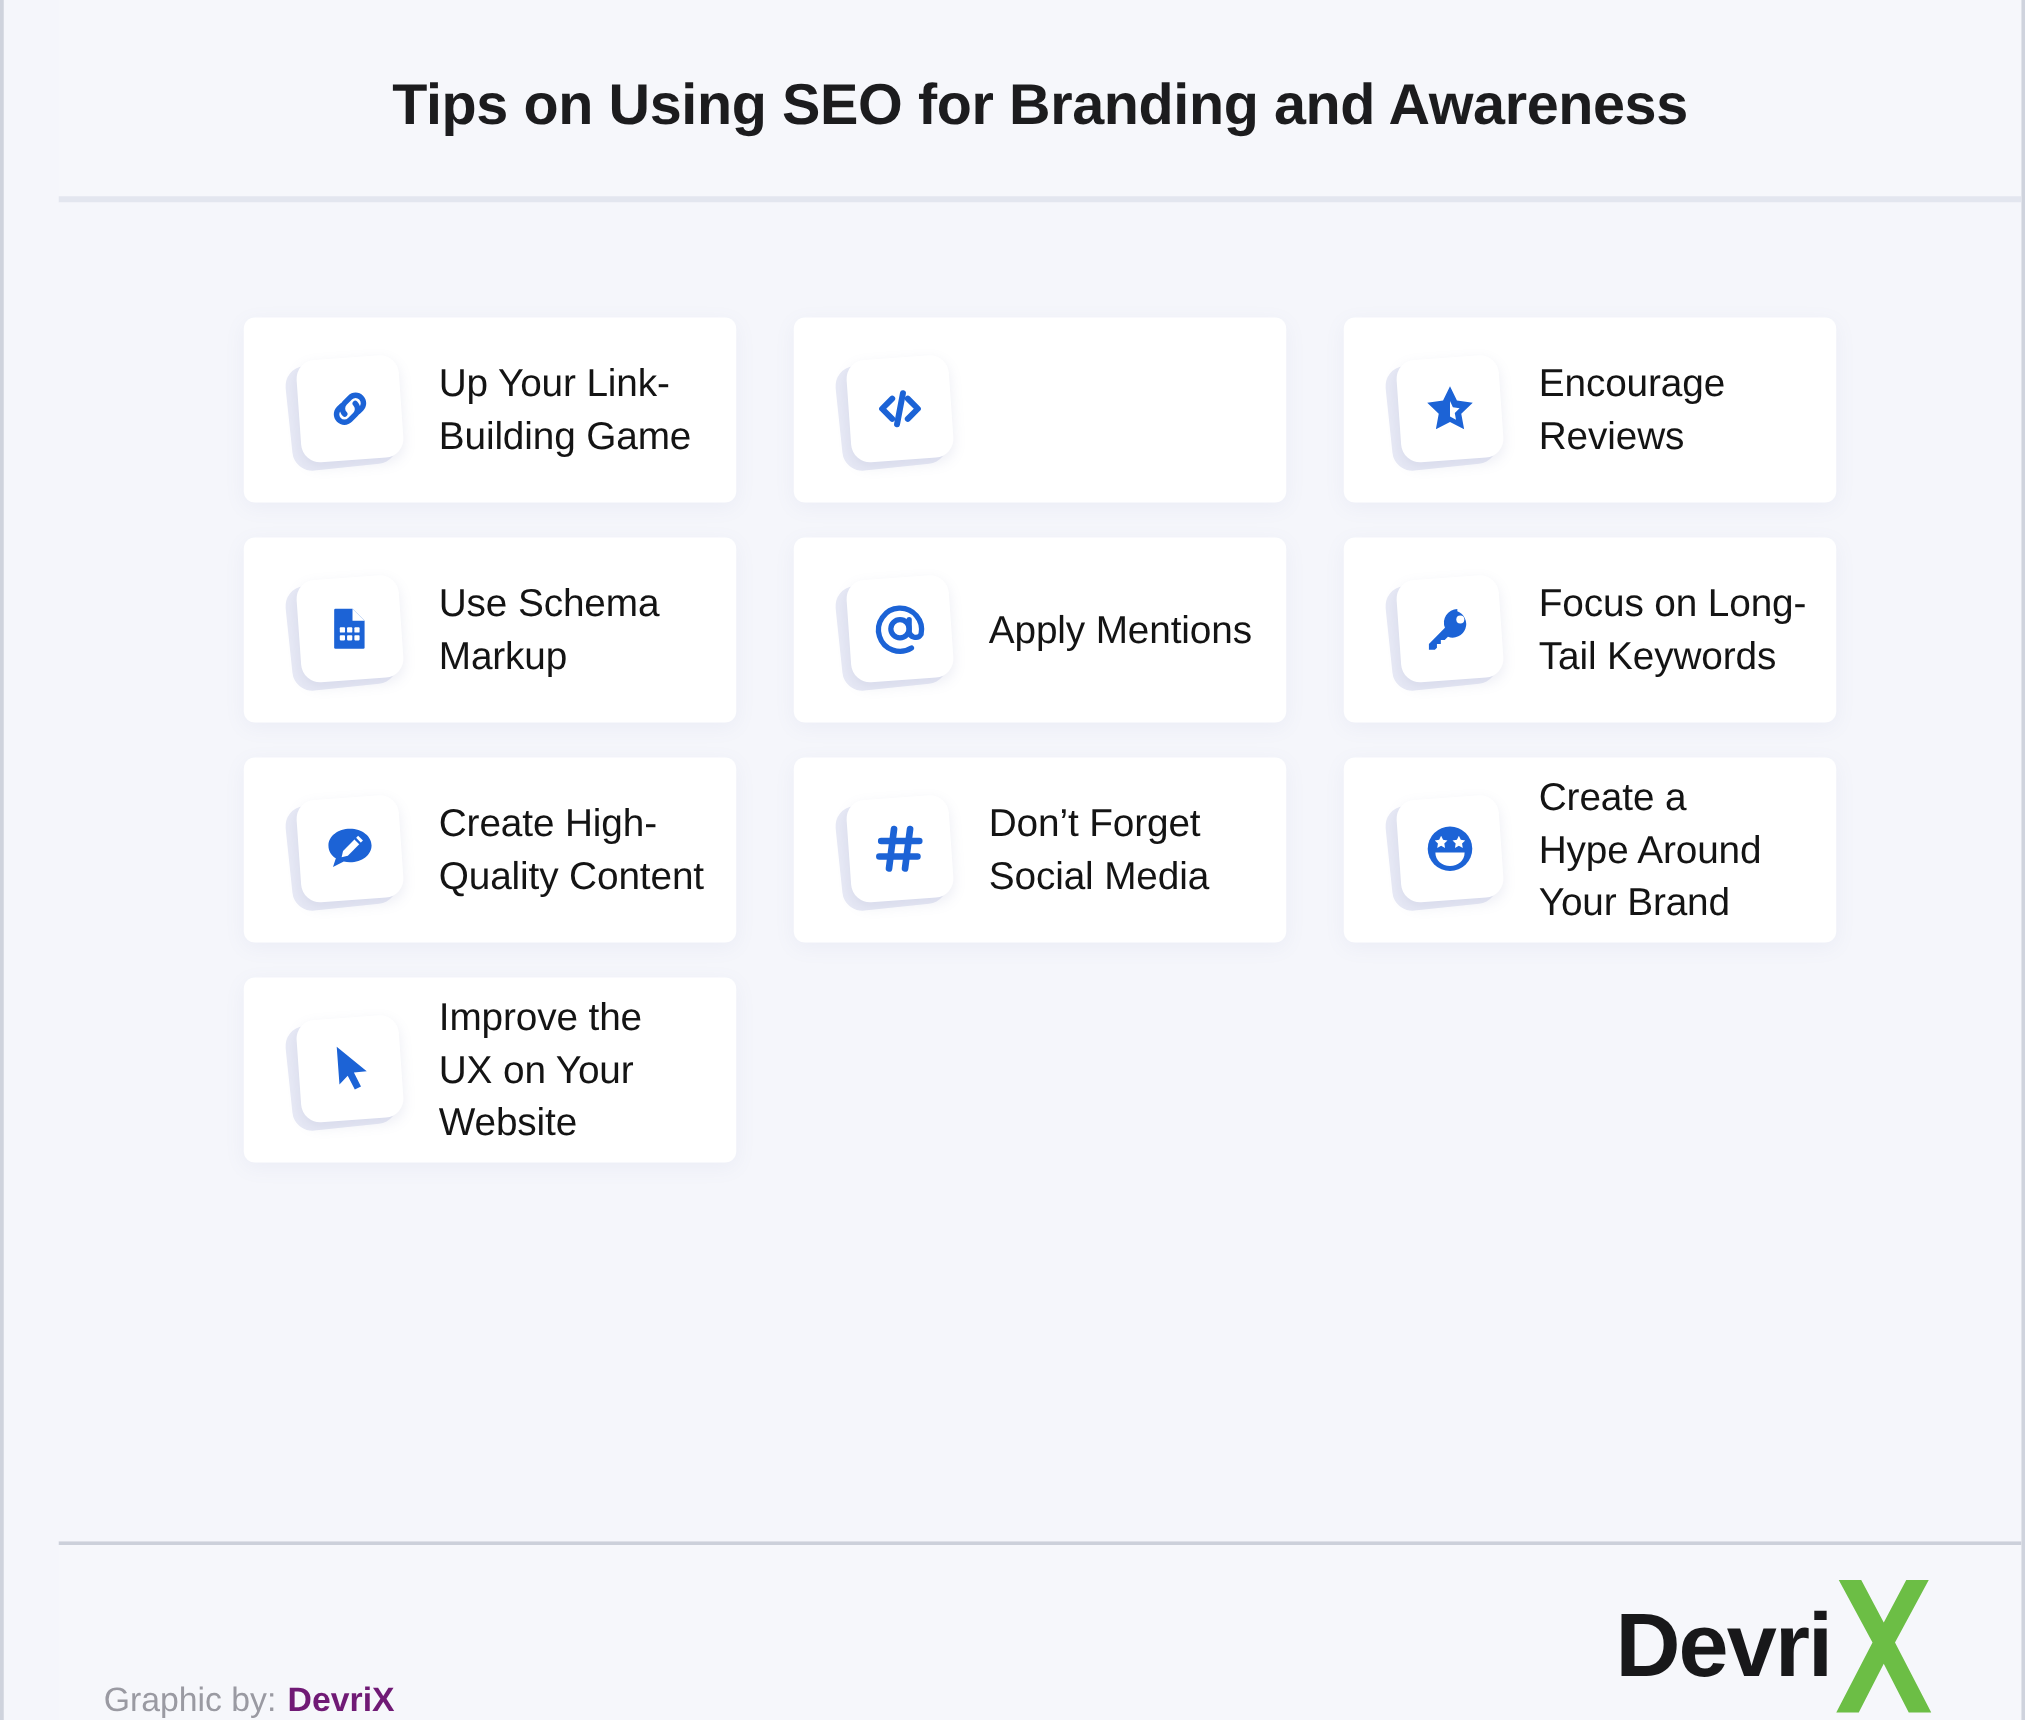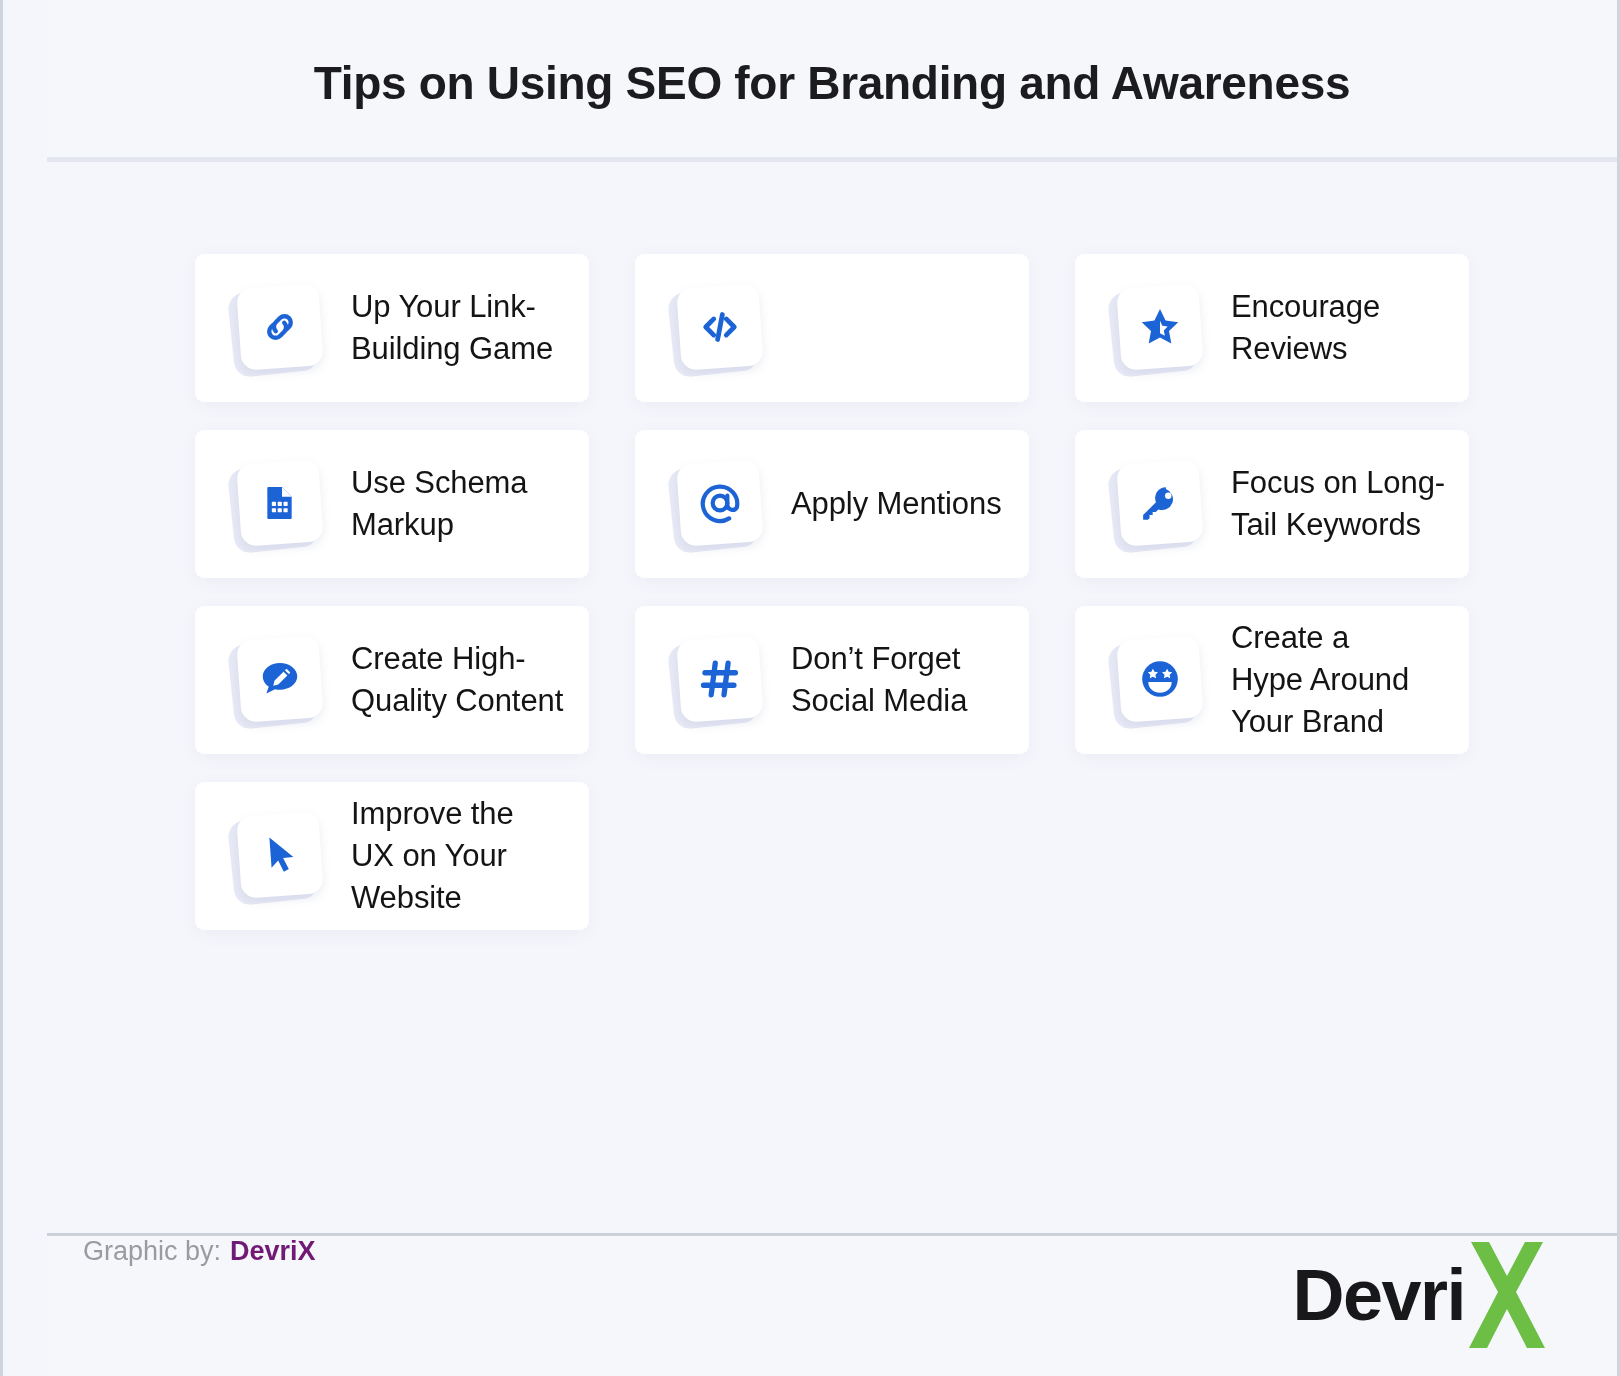--- a/index.html
+++ b/index.html
@@ -120,21 +120,21 @@
     white-space: pre-line;
   }
 
   
   .footer {
     flex: 0 0 143px;
     height: 143px;
     background: #f6f7fb;
     border-top: 3px solid #ccd0da;
     display: flex;
-    align-items: flex-start;
+    align-items: flex-end;
     justify-content: space-between;
     padding: 0 36px 0 36px;
     box-sizing: border-box;
   }
   .credit {
     font-size: 27px;
     color: #9a9aa2;
     display: flex;
     align-items: baseline;
     gap: 9px;

